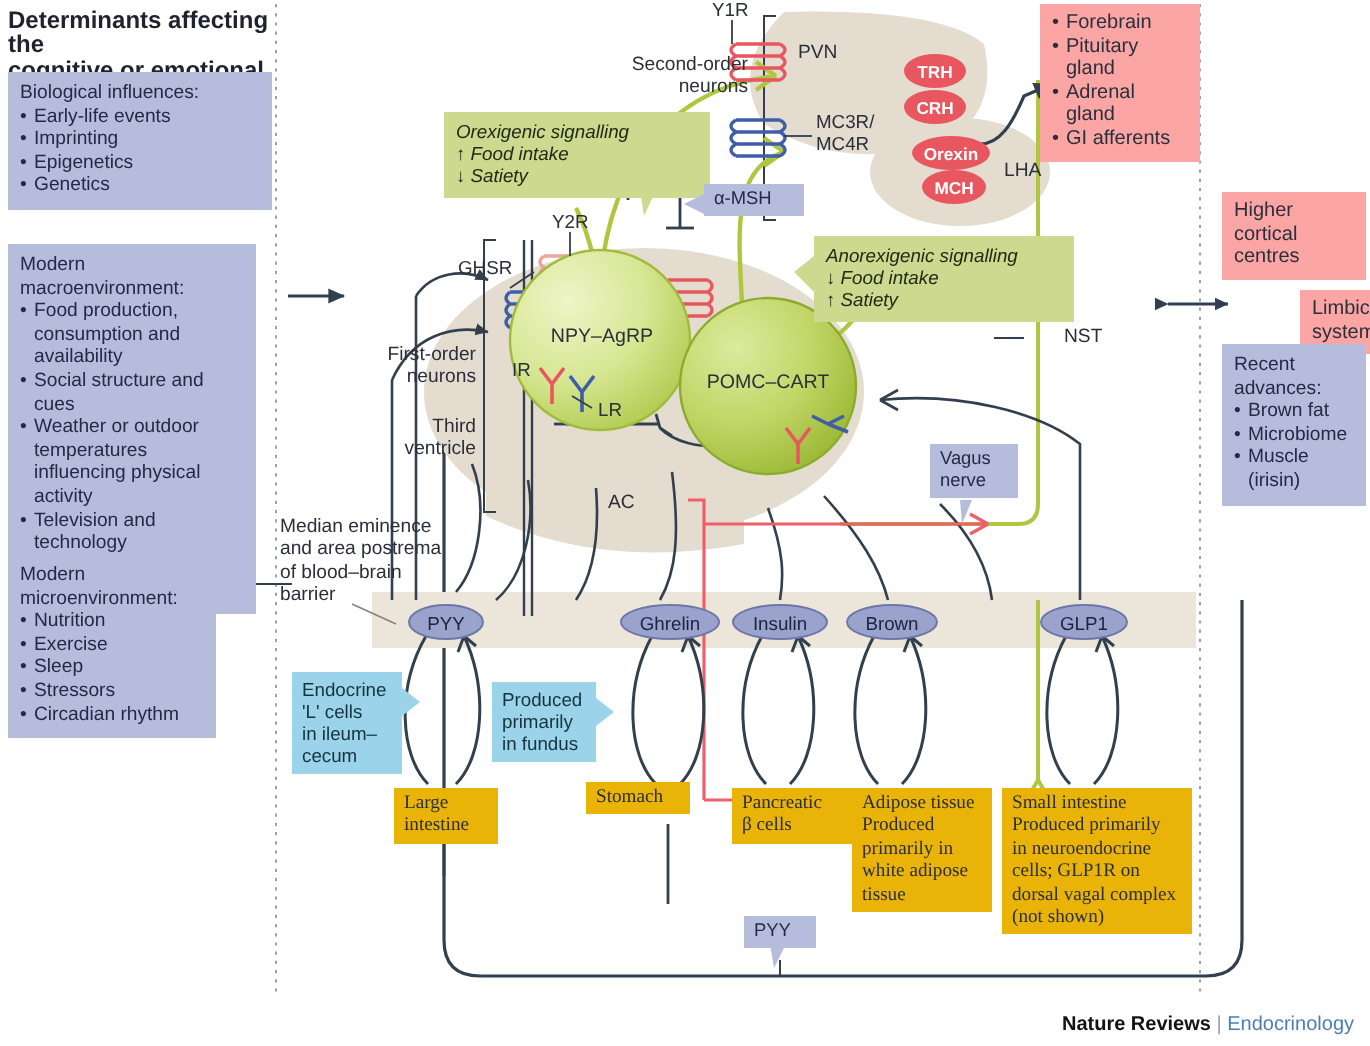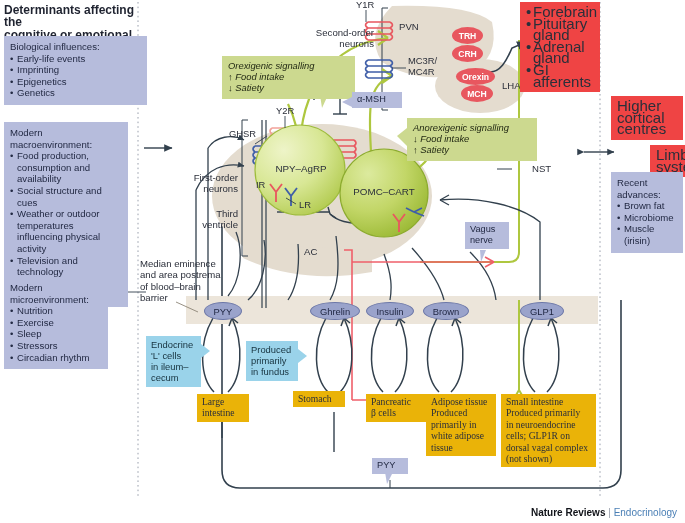--- a/index.html
+++ b/index.html
@@ -12,21 +12,21 @@
 
   
   .hdr{font-size:12px;font-weight:bold;line-height:12.4px;color:#1f2330;}
   .blue-box{background:#b6bcdc;color:#232a44;font-size:9.6px;line-height:11.6px;
             padding:5px 6px 6px 6px;box-sizing:border-box;}
   .blue-box ul{margin:0;padding:0;list-style:none;}
   .blue-box li{padding-left:7px;position:relative;}
   .blue-box li:before{content:"•";position:absolute;left:0;top:0;}
   .blue-box .ttl{margin-bottom:0px;}
 
-  .beige-box{background:#ef4444;color:#2b2f3a;font-size:15px;line-height:11.6px;
+  .beige-box{background:#fca5a5;color:#2b2f3a;font-size:10px;line-height:11.6px;
              padding:4px 6px 5px 6px;box-sizing:border-box;}
   .beige-box ul{margin:0;padding:0;list-style:none;}
   .beige-box li{padding-left:7px;position:relative;}
   .beige-box li:before{content:"•";position:absolute;left:0;top:0;}
 
   .plain{font-size:9.6px;line-height:11.4px;color:#2b2f3a;}
   .plain.r{text-align:right;}
 
   
   .olive{background:#ccd98f;color:#232a14;font-size:9.4px;line-height:11.2px;
@@ -242,21 +242,21 @@
     <line x1="286" y1="198" x2="296" y2="204" stroke="#32404d" stroke-width="0.9"></line>
 
     <line x1="390" y1="480" x2="390" y2="488" stroke="#32404d" stroke-width="1"></line>
   </svg>
 
   <div class="abs hdr" style="left:4px;top:4px;width:132px;">
     <div>Determinants affecting the</div>
     <div>cognitive or emotional brain</div>
   </div>
 
-  <div class="abs blue-box" style="left:4px;top:36px;width:143px;">
+  <div class="abs blue-box" style="left:4px;top:36px;width:132px;">
     <div class="ttl">Biological influences:</div>
     <ul>
       <li>Early-life events</li>
       <li>Imprinting</li>
       <li>Epigenetics</li>
       <li>Genetics</li>
     </ul>
   </div>
 
   <div class="abs blue-box" style="left:4px;top:122px;width:124px;">

